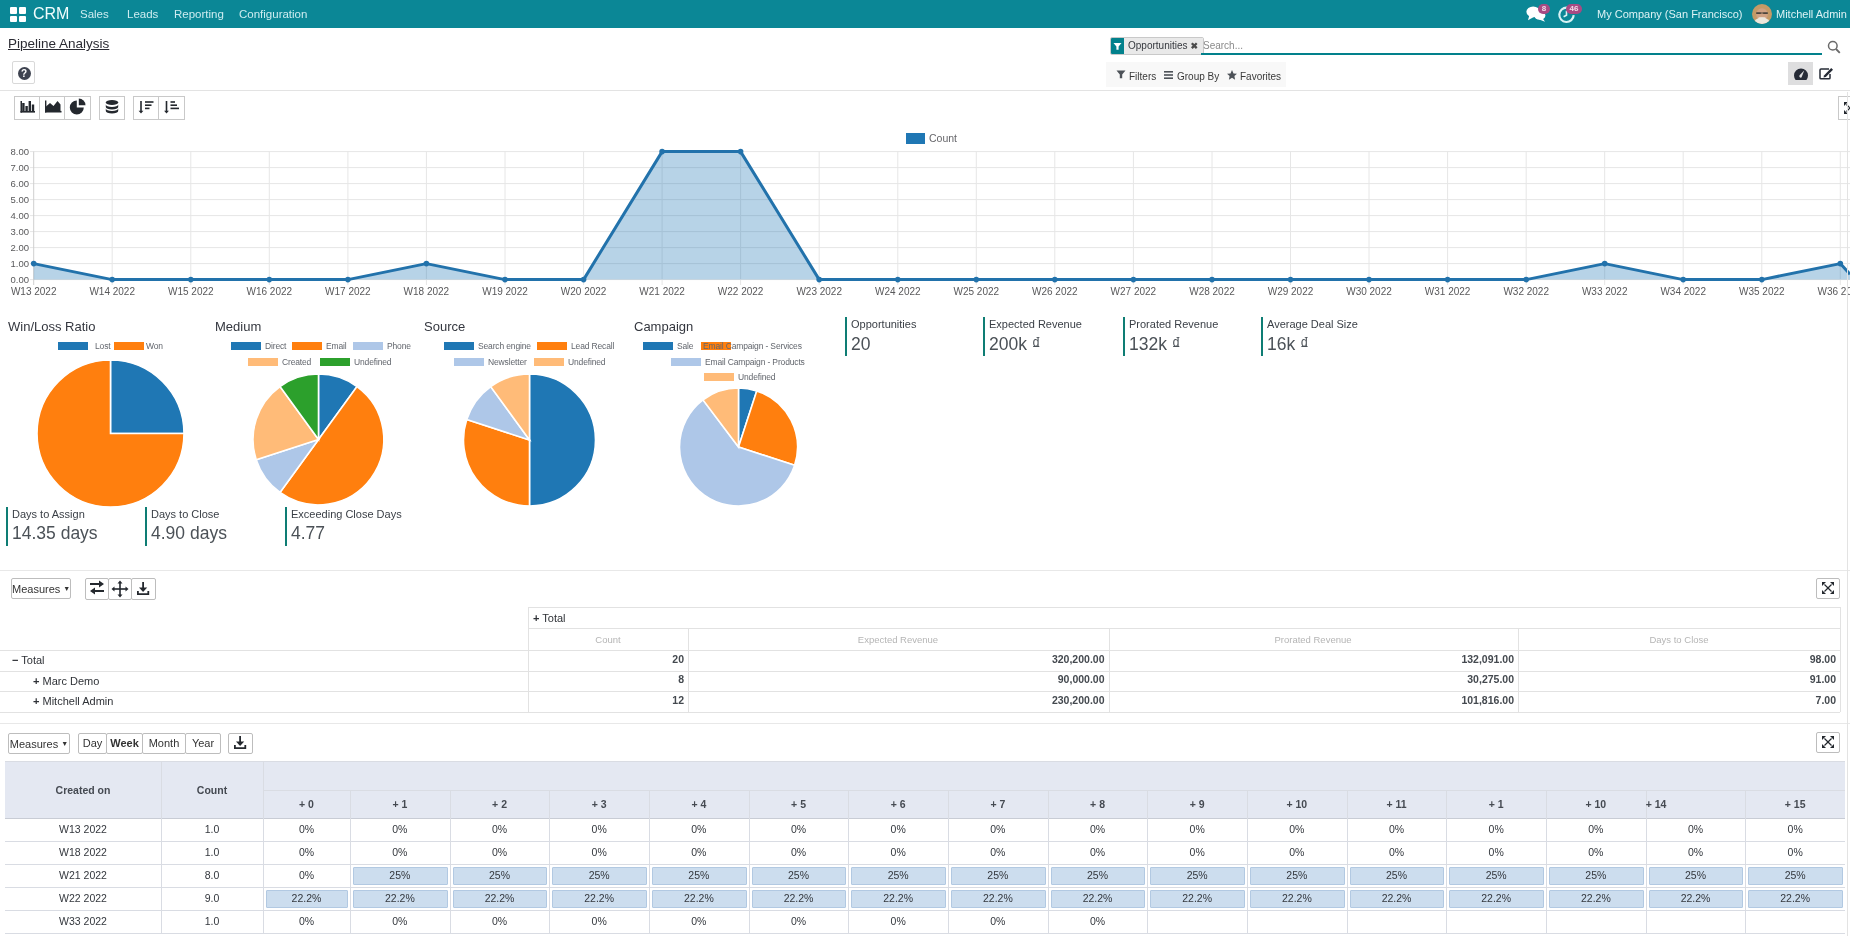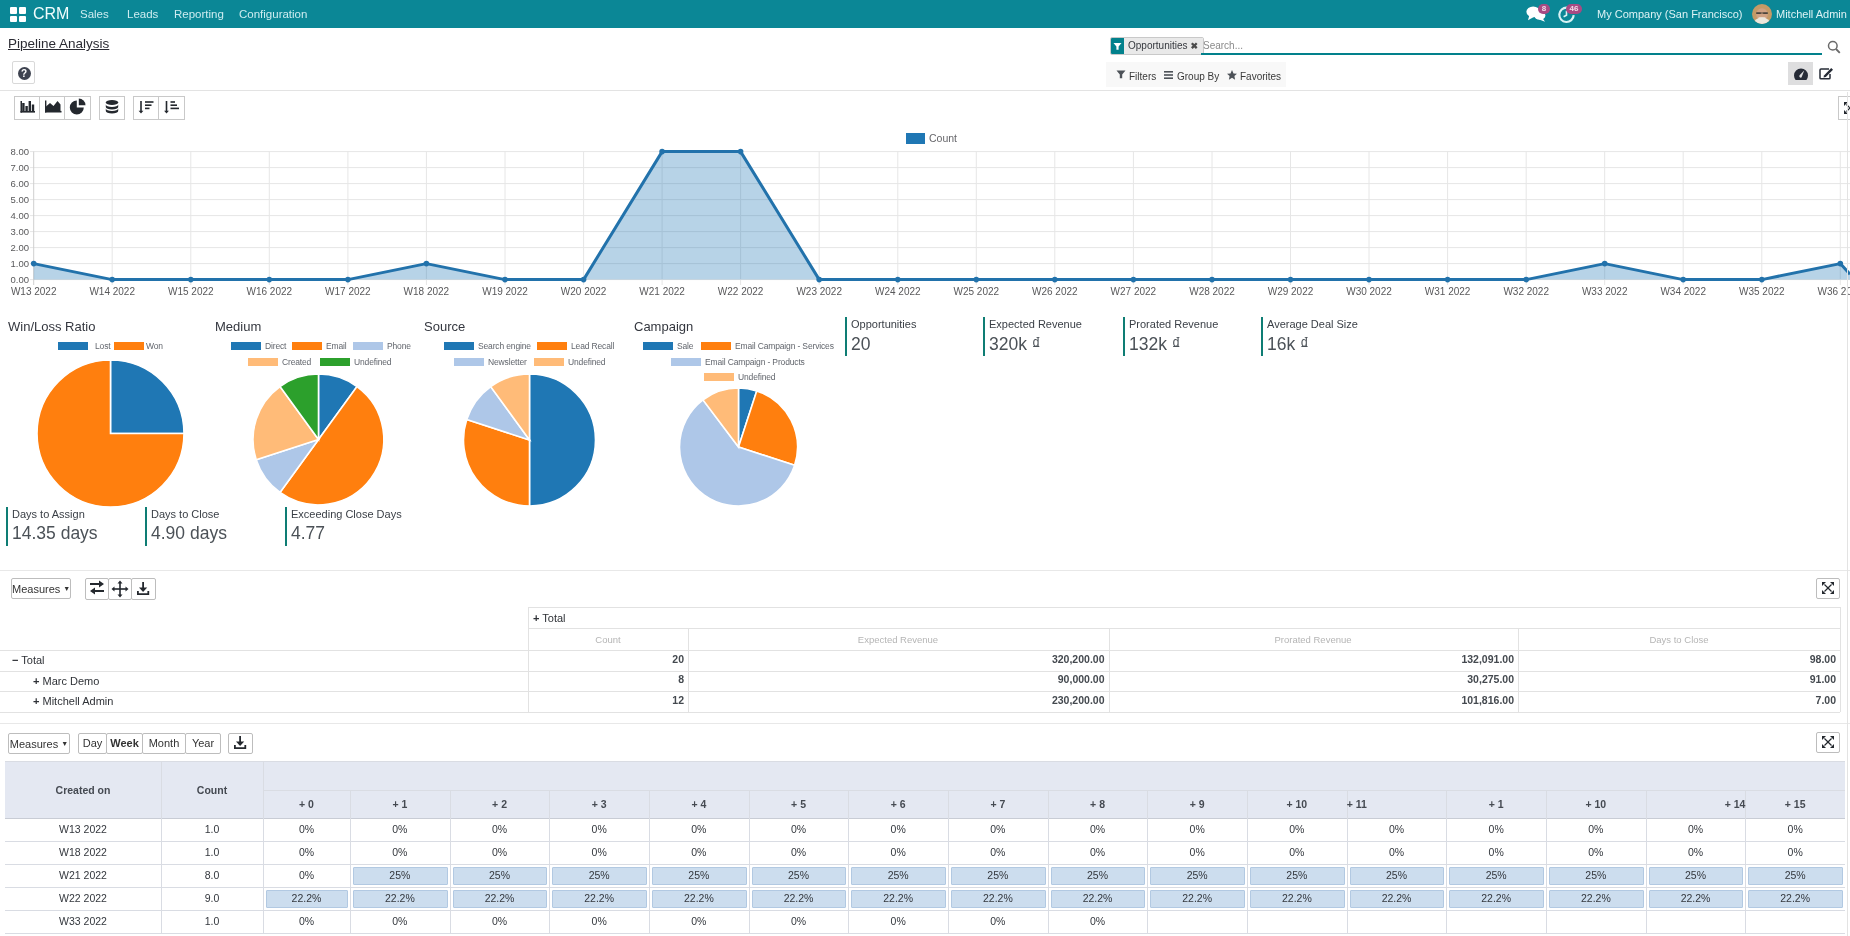--- a/index.html
+++ b/index.html
@@ -326,31 +326,31 @@
     <div class="lgt" style="left:478px;top:341px">Search engine</div>
 <div class="lgi" style="left:537px;top:342px;background:#ff7f0e"></div>
     <div class="lgt" style="left:571px;top:341px">Lead Recall</div>
 <div class="lgi" style="left:454px;top:357.5px;background:#aec7e8"></div>
     <div class="lgt" style="left:488px;top:356.5px">Newsletter</div>
 <div class="lgi" style="left:534px;top:357.5px;background:#ffbb78"></div>
     <div class="lgt" style="left:568px;top:356.5px">Undefined</div>
 <div class="lgi" style="left:643px;top:342px;background:#1f77b4"></div>
     <div class="lgt" style="left:677px;top:341px">Sale</div>
 <div class="lgi" style="left:701px;top:342px;background:#ff7f0e"></div>
-    <div class="lgt" style="left:735px;top:341px">Email Campaign - Services</div>
+    <div class="lgt" style="left:703px;top:341px">Email Campaign - Services</div>
 <div class="lgi" style="left:671px;top:357.5px;background:#aec7e8"></div>
     <div class="lgt" style="left:705px;top:356.5px">Email Campaign - Products</div>
 <div class="lgi" style="left:704px;top:372.5px;background:#ffbb78"></div>
     <div class="lgt" style="left:738px;top:371.5px">Undefined</div>
 <div class="kpi-border" style="left:845px;top:317px;height:39px"></div>
     <div class="kpi-label" style="left:851px;top:318px">Opportunities</div>
     <div class="kpi-value" style="left:851px;top:334px">20</div>
 <div class="kpi-border" style="left:983px;top:317px;height:39px"></div>
     <div class="kpi-label" style="left:989px;top:318px">Expected Revenue</div>
-    <div class="kpi-value" style="left:989px;top:334px">320k ₫</div>
+    <div class="kpi-value" style="left:989px;top:334px">200k ₫</div>
 <div class="kpi-border" style="left:1123px;top:317px;height:39px"></div>
     <div class="kpi-label" style="left:1129px;top:318px">Prorated Revenue</div>
     <div class="kpi-value" style="left:1129px;top:334px">132k ₫</div>
 <div class="kpi-border" style="left:1261px;top:317px;height:39px"></div>
     <div class="kpi-label" style="left:1267px;top:318px">Average Deal Size</div>
     <div class="kpi-value" style="left:1267px;top:334px">16k ₫</div>
 <div class="kpi-border" style="left:6px;top:507px;height:39px"></div>
     <div class="kpi-label" style="left:12px;top:508px">Days to Assign</div>
     <div class="kpi-value" style="left:12px;top:523px">14.35 days</div>
 <div class="kpi-border" style="left:145px;top:507px;height:39px"></div>
@@ -477,24 +477,24 @@
 <div class="abs" style="left:345.0px;top:38px;width:99.7px;text-align:center;font-weight:bold;color:#454a52">+ 1</div>
 <div class="abs" style="left:444.7px;top:38px;width:99.7px;text-align:center;font-weight:bold;color:#454a52">+ 2</div>
 <div class="abs" style="left:544.3px;top:38px;width:99.7px;text-align:center;font-weight:bold;color:#454a52">+ 3</div>
 <div class="abs" style="left:644.0px;top:38px;width:99.7px;text-align:center;font-weight:bold;color:#454a52">+ 4</div>
 <div class="abs" style="left:743.7px;top:38px;width:99.7px;text-align:center;font-weight:bold;color:#454a52">+ 5</div>
 <div class="abs" style="left:843.3px;top:38px;width:99.7px;text-align:center;font-weight:bold;color:#454a52">+ 6</div>
 <div class="abs" style="left:943.0px;top:38px;width:99.7px;text-align:center;font-weight:bold;color:#454a52">+ 7</div>
 <div class="abs" style="left:1042.7px;top:38px;width:99.7px;text-align:center;font-weight:bold;color:#454a52">+ 8</div>
 <div class="abs" style="left:1142.3px;top:38px;width:99.7px;text-align:center;font-weight:bold;color:#454a52">+ 9</div>
 <div class="abs" style="left:1242.0px;top:38px;width:99.7px;text-align:center;font-weight:bold;color:#454a52">+ 10</div>
-<div class="abs" style="left:1341.7px;top:38px;width:99.7px;font-weight:bold;color:#454a52">+ 11</div>
+<div class="abs" style="left:1341.7px;top:38px;width:99.7px;text-align:center;font-weight:bold;color:#454a52">+ 11</div>
 <div class="abs" style="left:1441.3px;top:38px;width:99.7px;text-align:center;font-weight:bold;color:#454a52">+ 1</div>
 <div class="abs" style="left:1541.0px;top:38px;width:99.7px;text-align:center;font-weight:bold;color:#454a52">+ 10</div>
-<div class="abs" style="left:1640.7px;top:38px;width:99.7px;text-align:right;font-weight:bold;color:#454a52">+ 14</div>
+<div class="abs" style="left:1640.7px;top:38px;width:99.7px;text-align:left;font-weight:bold;color:#454a52">+ 14</div>
 <div class="abs" style="left:1740.3px;top:38px;width:99.7px;text-align:center;font-weight:bold;color:#454a52">+ 15</div>
 <div class="abs" style="left:0;top:81px;width:1840px;height:1px;background:#d9dce3"></div>
 <div class="abs" style="left:156px;top:58px;width:1px;height:23px;background:#d9dce3"></div>
 <div class="abs" style="left:258px;top:58px;width:1px;height:23px;background:#d9dce3"></div>
 <div class="abs" style="left:345.0px;top:58px;width:1px;height:23px;background:#d9dce3"></div>
 <div class="abs" style="left:444.7px;top:58px;width:1px;height:23px;background:#d9dce3"></div>
 <div class="abs" style="left:544.3px;top:58px;width:1px;height:23px;background:#d9dce3"></div>
 <div class="abs" style="left:644.0px;top:58px;width:1px;height:23px;background:#d9dce3"></div>
 <div class="abs" style="left:743.7px;top:58px;width:1px;height:23px;background:#d9dce3"></div>
 <div class="abs" style="left:843.3px;top:58px;width:1px;height:23px;background:#d9dce3"></div>

